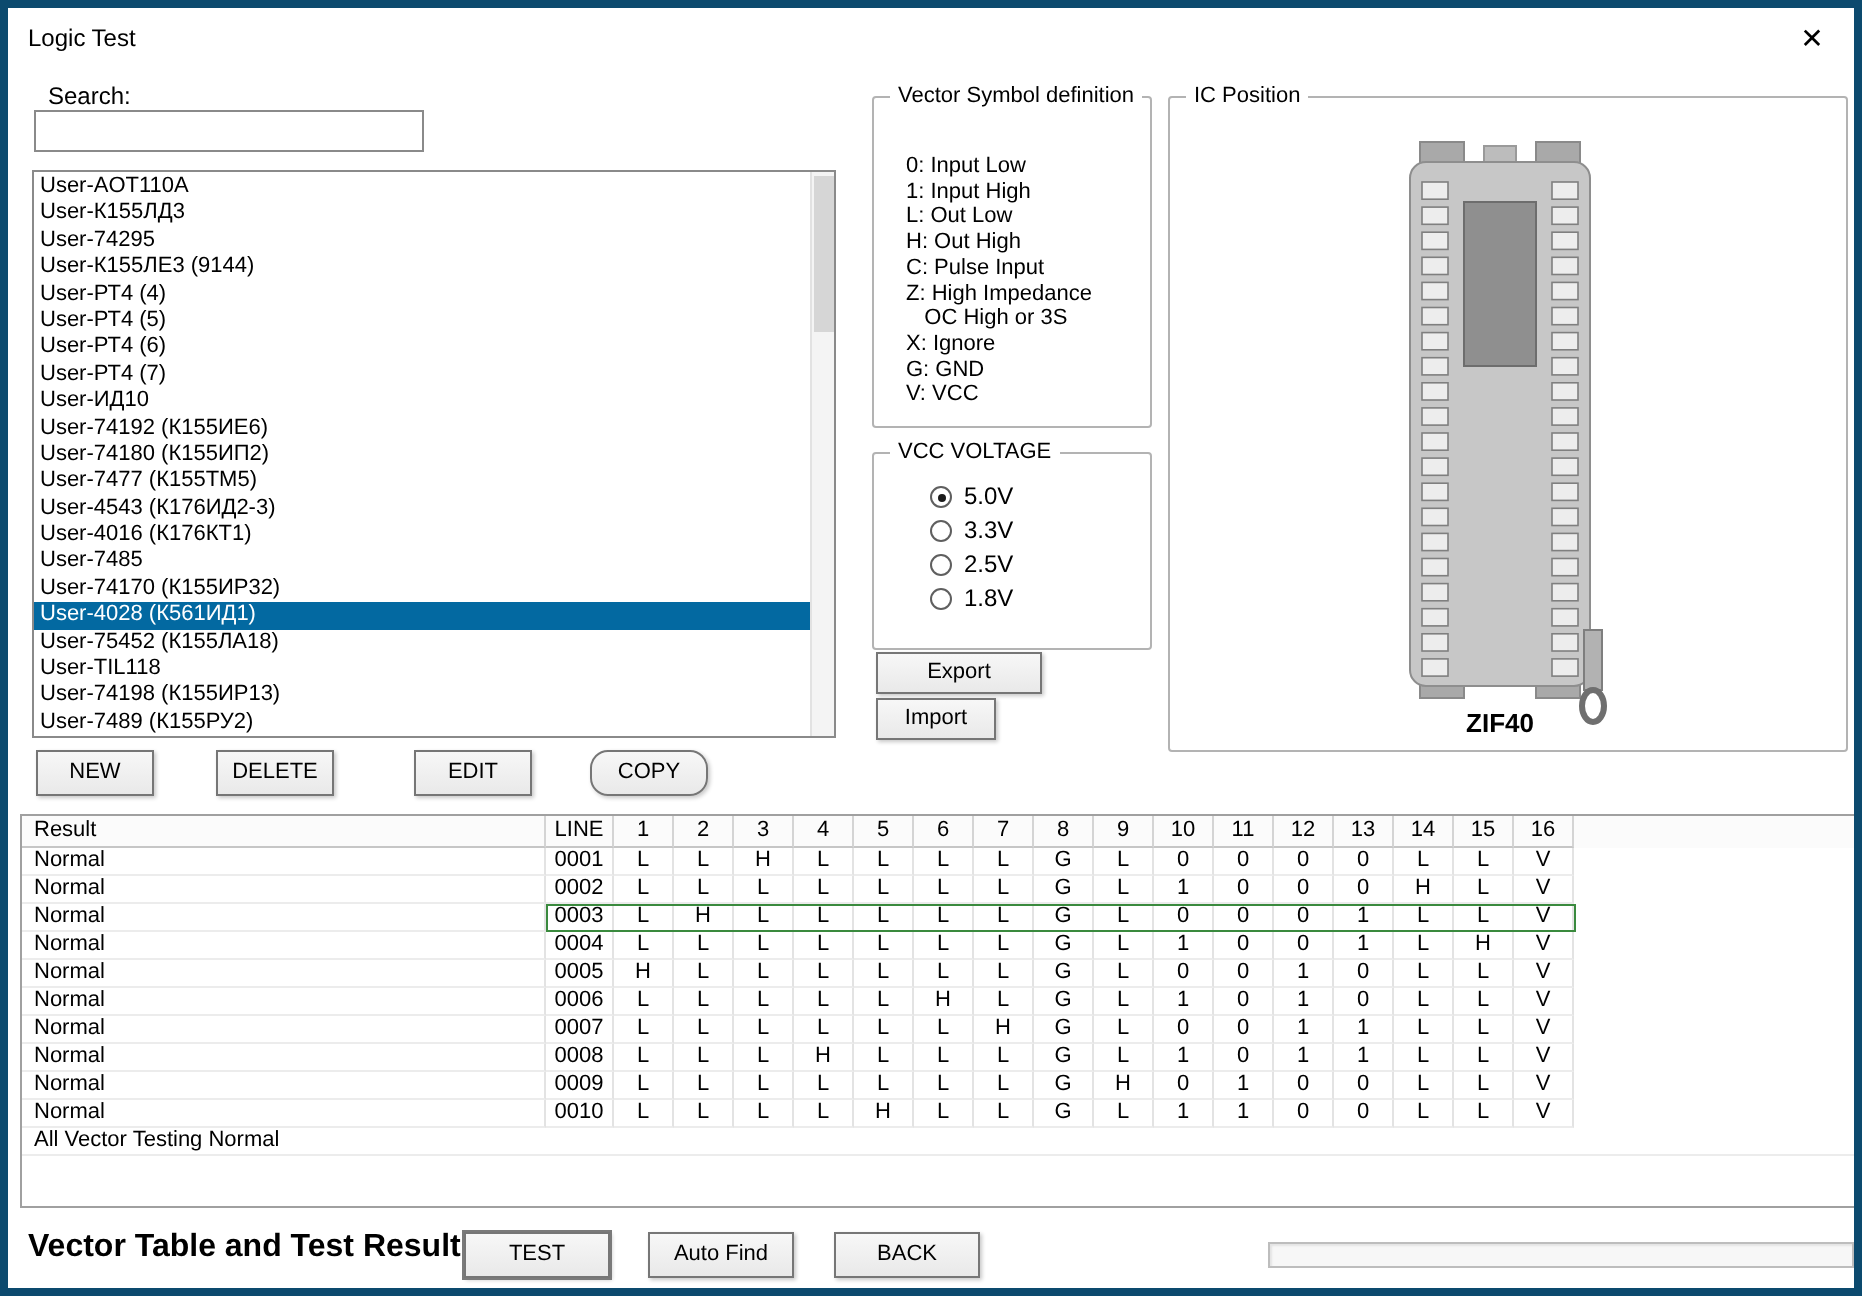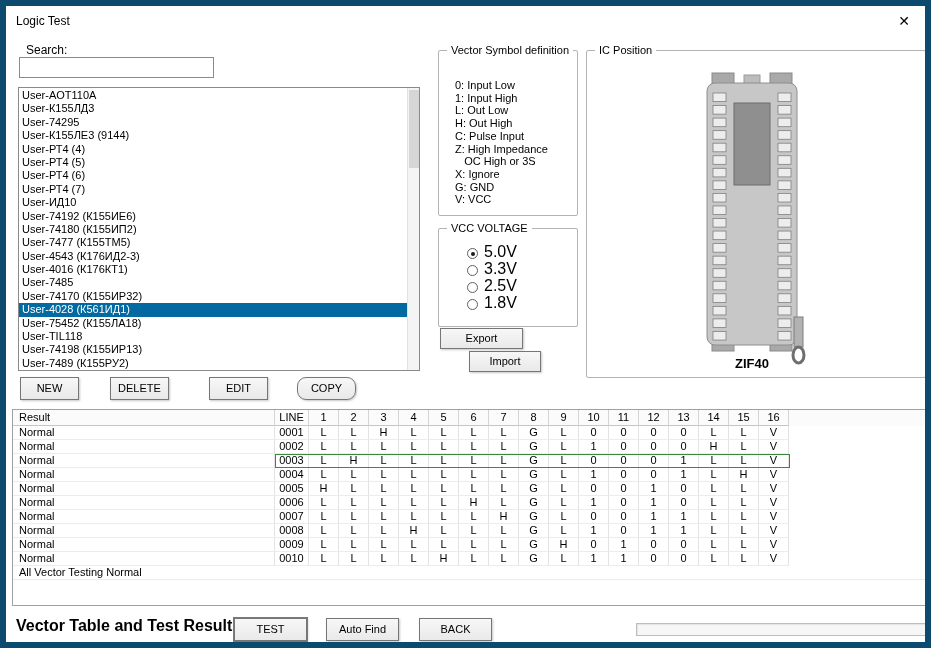--- a/index.html
+++ b/index.html
@@ -1,45 +1,45 @@
 <!DOCTYPE html>
 <html><head>
 <meta charset="utf-8">
 <style>
   *{box-sizing:border-box;margin:0;padding:0;cursor:default;}
   body{margin:0;background:#d0d0d0;font-family:"Liberation Sans",sans-serif;}
-  .window{position:relative;width:931px;height:648px;background:#ffffff;border:6px solid #0c4a6e;color:#000;overflow:hidden;padding-left:24px;}
+  .window{position:relative;width:931px;height:648px;background:#ffffff;border:4px solid #0c4a6e;color:#000;overflow:hidden;padding-left:24px;}
   .titlebar{position:absolute;left:0;top:0;width:100%;height:30px;background:#fff;}
   .title-text{position:absolute;left:10px;top:8px;font-size:12px;}
   .close-btn{position:absolute;right:8px;top:4px;width:26px;height:22px;font-size:14px;text-align:center;line-height:22px;}
   .search-label{position:absolute;left:20px;top:37px;font-size:12px;}
   .search-input{position:absolute;left:13px;top:51px;width:195px;height:21px;border:1px solid #8a8a8a;font-family:inherit;font-size:12px;padding:0 4px;outline:none;background:#fff;}
   .listbox{position:absolute;left:12px;top:81px;width:402px;height:284px;border:1px solid #8a8a8a;background:#fff;overflow:hidden;}
   .list-items{position:absolute;left:0;top:1px;right:12px;}
   .list-item{font-size:11px;line-height:13.4px;height:13.4px;padding-left:3px;white-space:nowrap;overflow:hidden;}
   .list-item.selected{background:#0078d7;color:#fff;}
   .list-scrollbar{position:absolute;right:0;top:0;width:12px;height:100%;background:#f4f4f4;border-left:1px solid #e2e2e2;}
   .list-scroll-thumb{position:absolute;left:1px;top:2px;width:10px;height:78px;background:#d6d6d6;}
   .btn{position:absolute;height:23px;background:linear-gradient(#f7f7f7,#e9e9e9);border:1px solid #767676;font-size:11px;text-align:center;line-height:21px;box-shadow:1px 1px 2px rgba(0,0,0,0.22);}
   #btn-new{left:14px;top:371px;width:59px;}
   #btn-delete{left:104px;top:371px;width:59px;}
   #btn-edit{left:203px;top:371px;width:59px;}
   #btn-copy{left:291px;top:371px;width:59px;border-radius:9px;}
   #btn-export{left:434px;top:322px;width:83px;height:21px;line-height:19px;}
-  #btn-import{left:434px;top:345px;width:72px;height:21px;line-height:19px;margin-left:29px;}
+  #btn-import{left:434px;top:345px;width:60px;height:21px;line-height:19px;}
   #btn-test{left:228px;top:612px;width:73px;box-shadow:0 0 0 1px #7a7a7a,1px 1px 2px rgba(0,0,0,0.22);}
   #btn-autofind{left:320px;top:612px;width:73px;}
   #btn-back{left:413px;top:612px;width:73px;}
   .group{position:absolute;border:1px solid #b3b3b3;border-radius:2px;}
   .group-title{position:absolute;top:-7px;left:8px;background:#fff;padding:0 4px;font-size:11px;white-space:nowrap;}
   #group-symbols{left:432px;top:44px;width:140px;height:166px;}
   .sym-lines{position:absolute;left:16px;top:28px;font-size:11px;line-height:12.7px;white-space:pre;}
   #group-vcc{left:432px;top:222px;width:140px;height:99px;}
   .vcc-options{position:absolute;left:28px;top:14px;}
-  .radio-row{display:block;height:17px;font-size:16px;white-space:nowrap;}
+  .radio-row{display:block;height:17px;font-size:12px;white-space:nowrap;}
   .radio{display:inline-block;width:11px;height:11px;border:1px solid #5f5f5f;border-radius:50%;vertical-align:-2px;margin-right:6px;position:relative;background:#fff;}
   .radio.checked::after{content:"";position:absolute;left:2.5px;top:2.5px;width:4px;height:4px;border-radius:50%;background:#1a1a1a;}
   #group-ic{left:580px;top:44px;width:340px;height:328px;}
   .zif-svg{position:absolute;left:80px;top:16px;width:170px;height:302px;}
   .zif-label{position:absolute;left:80px;top:305px;width:170px;text-align:center;font-size:13px;font-weight:bold;}
   .grid{position:absolute;left:6px;top:403px;width:919px;height:197px;border:1px solid #a0a0a0;background:#fff;overflow:hidden;}
   .grid table{border-collapse:separate;border-spacing:0;table-layout:fixed;width:100%;font-size:11px;}
   .grid th{height:16px;font-weight:normal;border-right:1px solid #d4d4d4;border-bottom:1px solid #c6c6c6;background:#fbfbfb;padding:0;line-height:15px;overflow:hidden;}
   .grid td{height:14px;border-right:1px solid #e3e3e3;border-bottom:1px solid #ececec;padding:0;line-height:13px;overflow:hidden;}
   .c-result{width:262px;text-align:left;padding-left:6px !important;}

